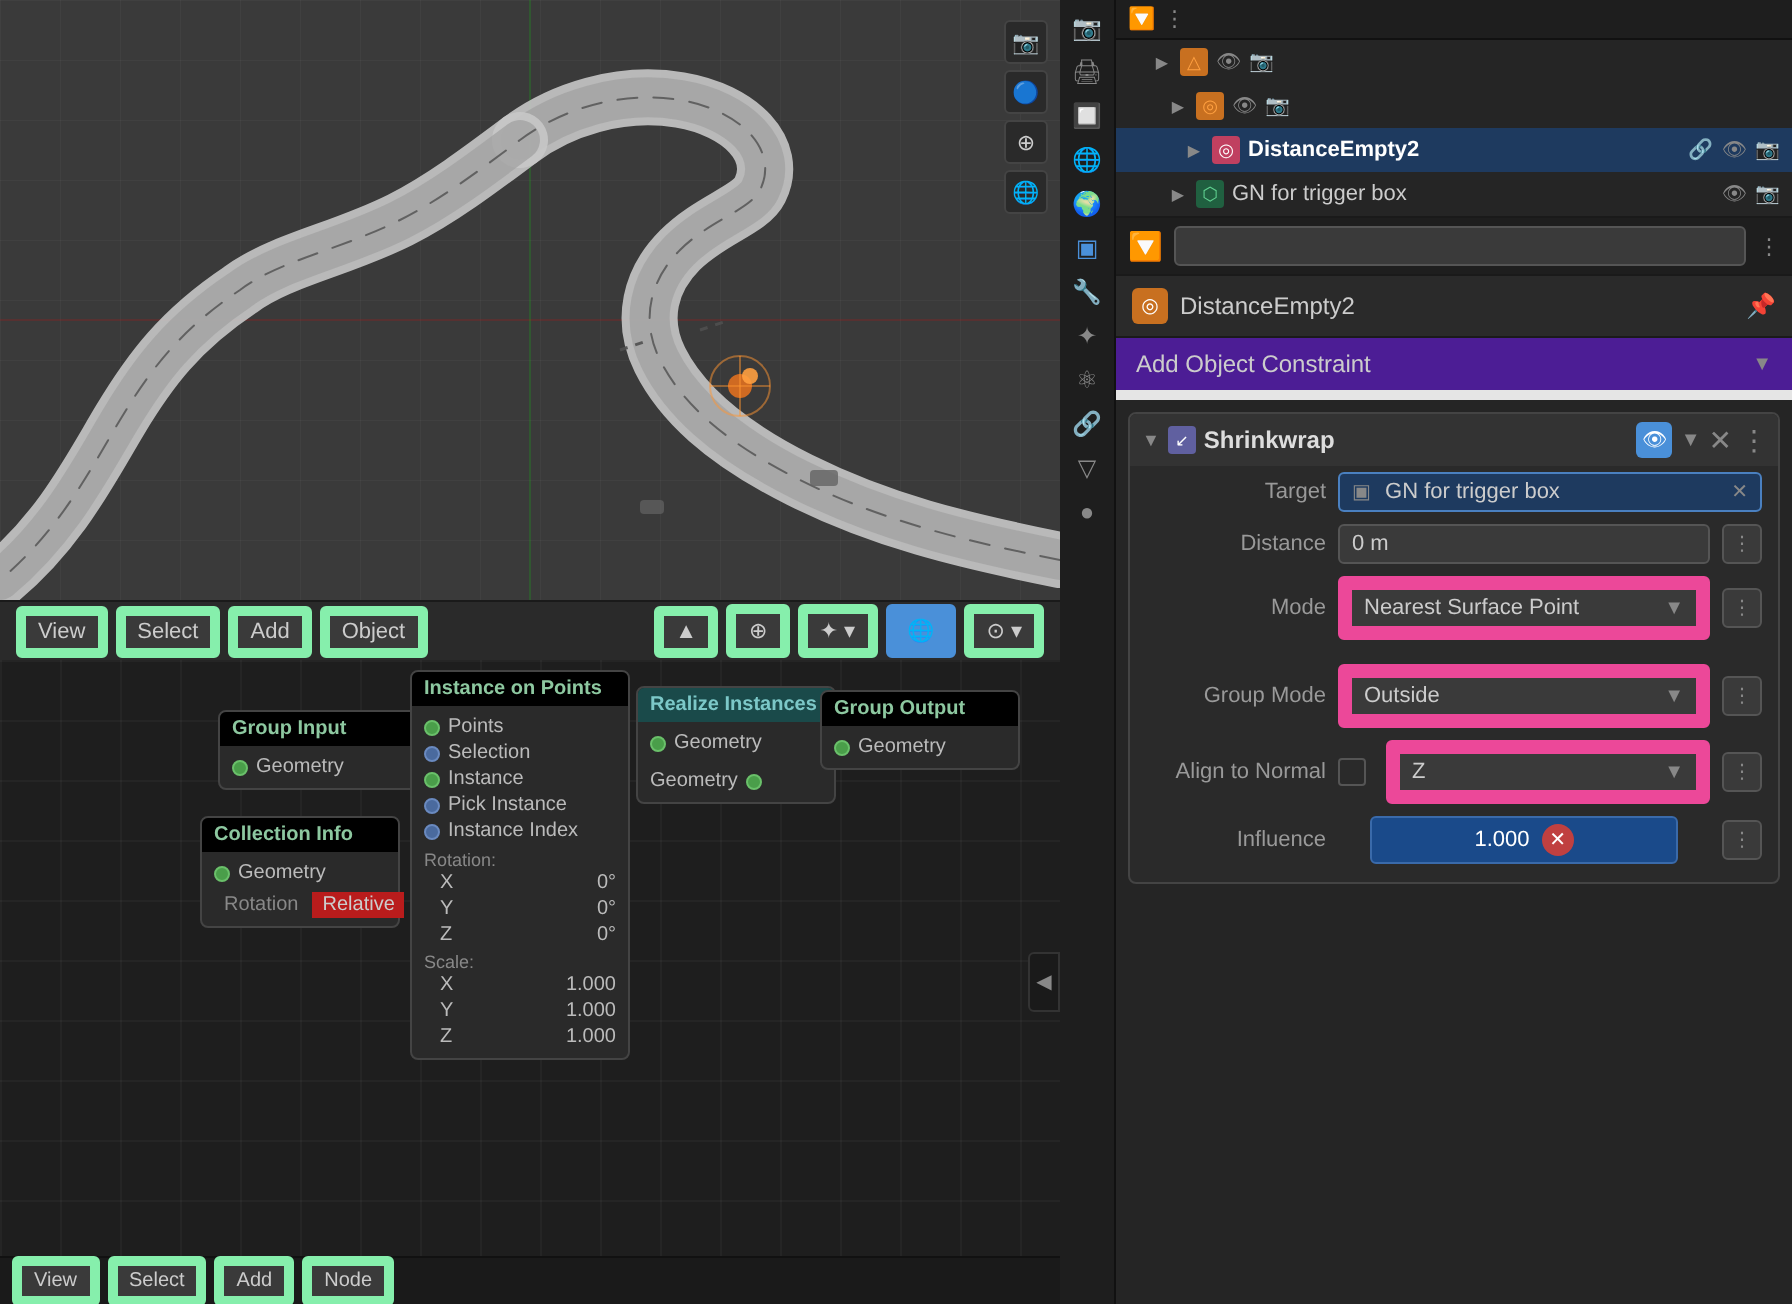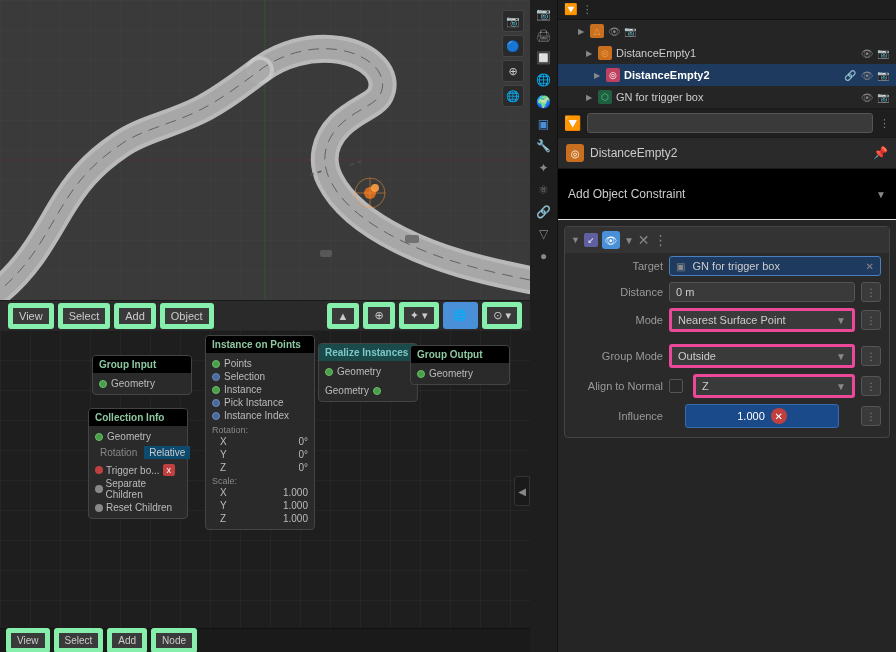--- a/index.html
+++ b/index.html
@@ -261,32 +261,32 @@
       flex: 1;
     }
 
     .pin-icon {
       font-size: 12px;
       color: #888;
     }
 
     
     .add-constraint-btn {
-      background: #000000;
+      background: #4c1d95;
       border: none;
       color: #ccc;
-      padding: 18px 10px;
+      padding: 6px 10px;
       text-align: left;
       width: 100%;
       font-size: 12px;
       cursor: pointer;
       display: flex;
       align-items: center;
       justify-content: space-between;
-      border-bottom: 1px solid #e5e5e5;
+      border-bottom: 5px solid #e5e5e5;
     }
 
     .add-constraint-btn .chevron {
       font-size: 10px;
       color: #888;
     }
 
     
     .constraint-block {
       background: #2a2a2a;
@@ -414,21 +414,21 @@
       border-radius: 3px;
       padding: 3px 6px;
       color: #ccc;
       font-size: 11px;
       text-align: left;
     }
 
     .prop-dropdown {
       flex: 1;
       background: #3a3a3a;
-      border: 3px solid #ec4899;
+      border: 7px solid #ec4899;
       border-radius: 3px;
       padding: 3px 6px;
       color: #ccc;
       font-size: 11px;
       display: flex;
       align-items: center;
       justify-content: space-between;
       cursor: pointer;
     }
 
@@ -530,21 +530,21 @@
     }
 
     .toggle-option {
       padding: 1px 5px;
       font-size: 10px;
       color: #888;
       cursor: pointer;
     }
 
     .toggle-option.active {
-      background: #0c4a6e;
+      background: #b91c1c;
       color: #ccc;
     }
 
     
     .chip {
       background: #c04040;
       color: #fff;
       font-size: 9px;
       padding: 1px 4px;
       border-radius: 2px;
@@ -637,21 +637,21 @@
 
       <path d="M 188 445 C 200 445, 200 445, 212 445" fill="none" stroke="#4a8a4a" stroke-width="1.5"></path>
 
       <path d="M 188 490 C 200 488, 205 475, 212 472" fill="none" stroke="#4a8a4a" stroke-width="1.5"></path>
 
       <path d="M 303 440 C 312 440, 315 435, 322 435" fill="none" stroke="#4a8a4a" stroke-width="1.5"></path>
 
       <path d="M 393 435 C 402 435, 405 435, 410 435" fill="none" stroke="#4a8a4a" stroke-width="1.5"></path>
     </svg>
 
-    <div class="node" style="left:92px;top:25px;width:90px;">
+    <div class="node" style="left:109px;top:25px;width:90px;">
       <div class="node-header green">
         <span>Group Input</span>
       </div>
       <div class="node-body">
         <div class="node-row">
           <span class="node-socket socket-green"></span>
           <span>Geometry</span>
         </div>
       </div>
     </div>
@@ -732,49 +732,34 @@
         <span>Group Output</span>
       </div>
       <div class="node-body">
         <div class="node-row">
           <span class="node-socket socket-green"></span>
           <span>Geometry</span>
         </div>
       </div>
     </div>
 
-    <div class="node" style="left:88px;top:78px;width:95px;">
+    <div class="node" style="left:100px;top:78px;width:95px;">
       <div class="node-header green">
         <span>Collection Info</span>
       </div>
       <div class="node-body">
         <div class="node-row">
           <span class="node-socket socket-green"></span>
           <span>Geometry</span>
         </div>
         <div style="display:flex;gap:2px;margin-top:3px;">
           <div class="toggle-option">Rotation</div>
           <div class="toggle-option active">Relative</div>
         </div>
 
-        <div style="margin-top:4px;">
-          <div style="display:flex;align-items:center;gap:3px;padding:1px 0;">
-            <span style="width:8px;height:8px;background:#c04040;border-radius:50%;display:inline-block;"></span>
-            <span style="font-size:10px;color:#bbb;">Trigger bo...</span>
-            <span class="chip">x</span>
-          </div>
-          <div style="display:flex;align-items:center;gap:3px;padding:1px 0;">
-            <span style="width:8px;height:8px;background:#888;border-radius:50%;display:inline-block;"></span>
-            <span style="font-size:10px;color:#bbb;">Separate Children</span>
-          </div>
-          <div style="display:flex;align-items:center;gap:3px;padding:1px 0;">
-            <span style="width:8px;height:8px;background:#888;border-radius:50%;display:inline-block;"></span>
-            <span style="font-size:10px;color:#bbb;">Reset Children</span>
-          </div>
-        </div>
       </div>
     </div>
 
     <div style="position:absolute;bottom:0;left:0;right:0;height:24px;background:#1a1a1a;border-top:1px solid #111;display:flex;align-items:center;padding:0 6px;gap:4px;">
       <div class="toolbar-btn" style="font-size:10px;">View</div>
       <div class="toolbar-btn" style="font-size:10px;">Select</div>
       <div class="toolbar-btn" style="font-size:10px;">Add</div>
       <div class="toolbar-btn" style="font-size:10px;">Node</div>
       <div style="flex:1;"></div>
     </div>
@@ -818,21 +803,20 @@
           <div class="outliner-icons">
             <span class="eye-icon">👁</span>
             <span class="render-icon">📷</span>
           </div>
         </div>
 
         <div class="outliner-row">
           <div style="width:16px;"></div>
           <div class="tree-arrow">▶</div>
           <div class="obj-icon orange">◎</div>
-          <div class="outliner-label">DistanceEmpty1</div>
           <div class="outliner-icons">
             <span class="eye-icon">👁</span>
             <span class="render-icon">📷</span>
           </div>
         </div>
 
         <div class="outliner-row selected">
           <div style="width:24px;"></div>
           <div class="tree-arrow">▶</div>
           <div style="width:14px;height:14px;background:#c04060;border-radius:2px;display:flex;align-items:center;justify-content:center;font-size:9px;color:#fff;flex-shrink:0;">◎</div>
@@ -870,20 +854,21 @@
 
       <button class="add-constraint-btn">
         <span>Add Object Constraint</span>
         <span class="chevron">▼</span>
       </button>
 
       <div class="constraint-block">
         <div class="constraint-header">
           <div class="constraint-expand">▼</div>
           <div class="constraint-type-icon">↙</div>
+          <div class="constraint-name">Shrinkwrap</div>
           <div class="constraint-controls">
             <div class="eye-toggle">👁</div>
             <div class="dropdown-arrow">▼</div>
             <div class="close-btn">✕</div>
             <div class="dots-btn">⋮</div>
           </div>
         </div>
 
         <div class="prop-row">
           <div class="prop-label">Target</div>

